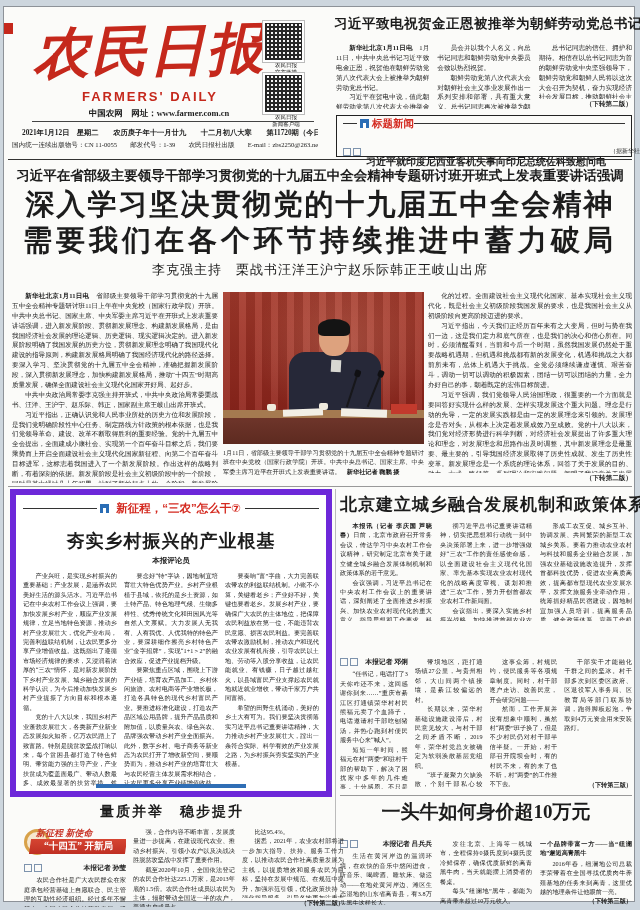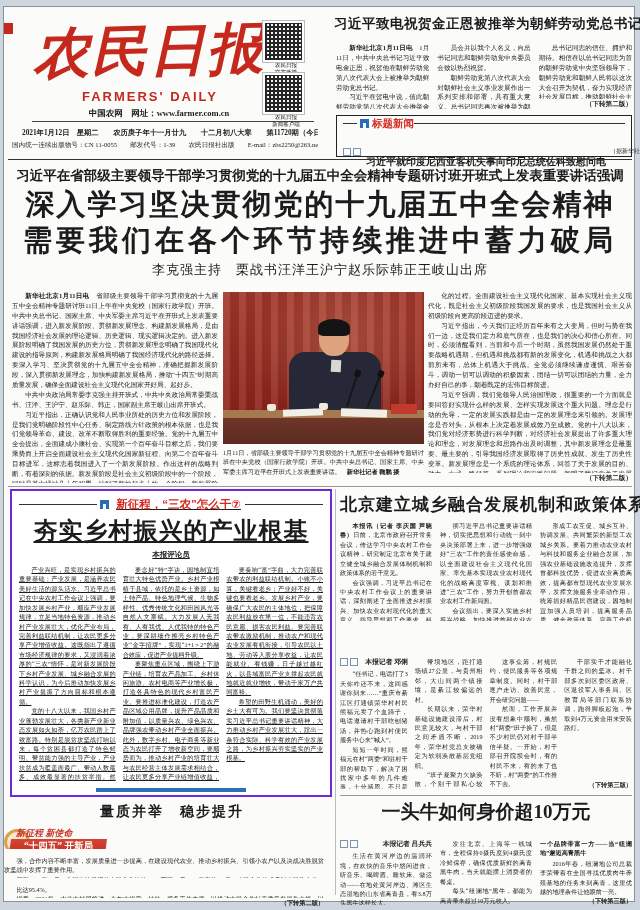--- a/index.html
+++ b/index.html
@@ -89,25 +89,25 @@
   .mic{position:absolute;width:2px;height:34px;background:#17171a;}
   .mic:after{content:"";position:absolute;left:-2px;top:-5px;width:6px;height:7px;background:#101013;border-radius:2px;}
   .cup{position:absolute;width:9px;height:7px;background:#efeadd;border-radius:2px 2px 3px 3px;}
   .caption{left:219px;top:441px;width:201px;height:36px;font-size:6.2px;line-height:1.5;text-align:justify;overflow:hidden;}
   .credit{text-align:right;font-weight:bold;}
 
   .rule2{left:4px;top:479px;width:624px;border-top:1px solid #999;}
   .vrule{left:331px;top:482px;width:0;height:406px;border-left:1px solid #bbb;}
 
   
-  .sannong{left:6px;top:482px;width:322px;height:308px;border:2px solid #6d28d9;background:#fff;padding:5px 7px;text-decoration:underline;}
+  .sannong{left:6px;top:482px;width:322px;height:308px;border:6px solid #6d28d9;background:#fff;padding:5px 7px;}
   .sn-tagrow{display:flex;align-items:center;justify-content:center;height:16px;}
   .sn-dash{flex:1;border-top:1.5px solid #333;}
   .sn-tag{color:#d42a20;font-weight:900;font-size:11.5px;margin:0 4px;white-space:nowrap;}
-  .sn-title{text-align:center;font-size:24px;font-weight:900;letter-spacing:1px;margin-top:3px;white-space:nowrap;}
+  .sn-title{text-align:center;font-size:18px;font-weight:900;letter-spacing:1px;margin-top:13px;white-space:nowrap;}
   .sn-byline{text-align:center;font-size:7.5px;font-weight:bold;margin-top:3px;}
   .sn-cols{margin-top:5px;height:218px;gap:7px;}
   .sn-cols .col{flex:1;}
   .sn-bluebar{position:absolute;left:50%;bottom:3px;transform:translateX(-50%);width:150px;height:4px;background:#2f6eb5;}
 
   
   .bj-headline{left:336px;top:486px;width:292px;text-align:center;font-size:17px;font-weight:700;letter-spacing:1px;white-space:nowrap;}
   .bj-cols{left:336px;top:514px;width:292px;height:100px;gap:8px;}
   .bj-cols .col{flex:1;}
 
@@ -121,21 +121,21 @@
   .rrule{left:336px;top:788px;width:292px;border-top:1px solid #999;}
 
   .cow-headline{left:336px;top:792px;width:292px;text-align:center;font-size:19px;font-weight:900;white-space:nowrap;}
   .cow-sub{left:336px;top:816px;width:292px;text-align:center;font-size:10.5px;font-weight:bold;white-space:nowrap;}
   .cow-cols{left:336px;top:832px;width:292px;height:66px;gap:8px;}
   .cow-cols .col{flex:1;}
   .cow-subhead{font-weight:900;text-indent:0 !important;text-align:center;line-height:1.5;margin-bottom:1px !important;}
 
   
   .coop-headline{left:8px;top:796px;width:320px;text-align:center;font-size:14px;font-weight:900;letter-spacing:2px;white-space:nowrap;}
-  .coop-cols{left:0;top:820px;width:320px;height:80px;gap:7px;flex-direction:column;}
+  .coop-cols{left:20px;top:820px;width:320px;height:80px;gap:7px;}
   .coop-cols .col{flex:1;}
   .banner{position:relative;width:104px;height:34px;flex:0 0 auto;margin-bottom:2px;}
   .banner-circle{position:absolute;left:0;top:2px;width:20px;height:20px;border-radius:50%;
     border:3px solid #d8a24a;background:#f6e7cf;}
   .banner-l1{position:absolute;left:12px;top:0;font-size:9px;font-weight:900;font-style:italic;color:#c9362a;white-space:nowrap;
     font-family:"Liberation Sans",sans-serif;}
   .banner-ribbon{position:absolute;left:6px;top:12px;width:96px;height:15px;background:linear-gradient(180deg,#d64532,#bf2f23);
     transform:skewX(-8deg);display:flex;align-items:center;justify-content:center;}
   .banner-l2{color:#fff;font-size:9.5px;font-weight:900;white-space:nowrap;transform:skewX(8deg);}
 </style>

